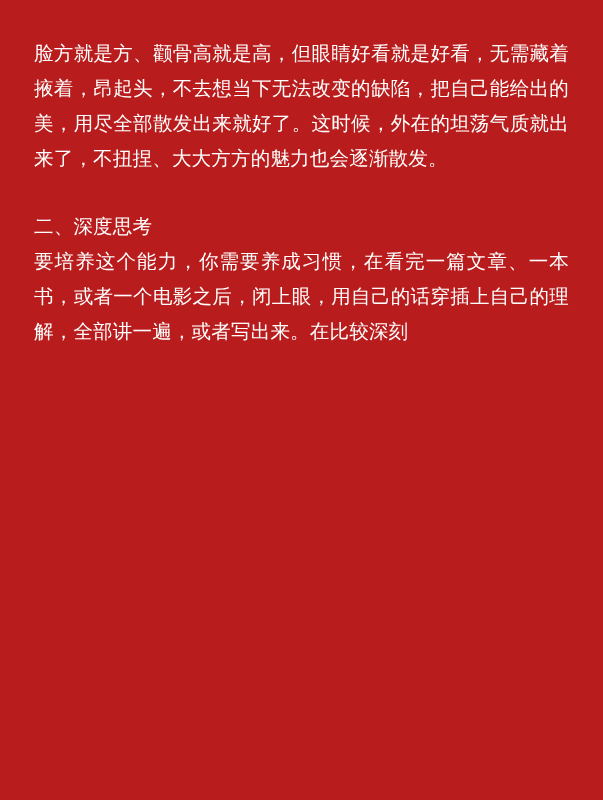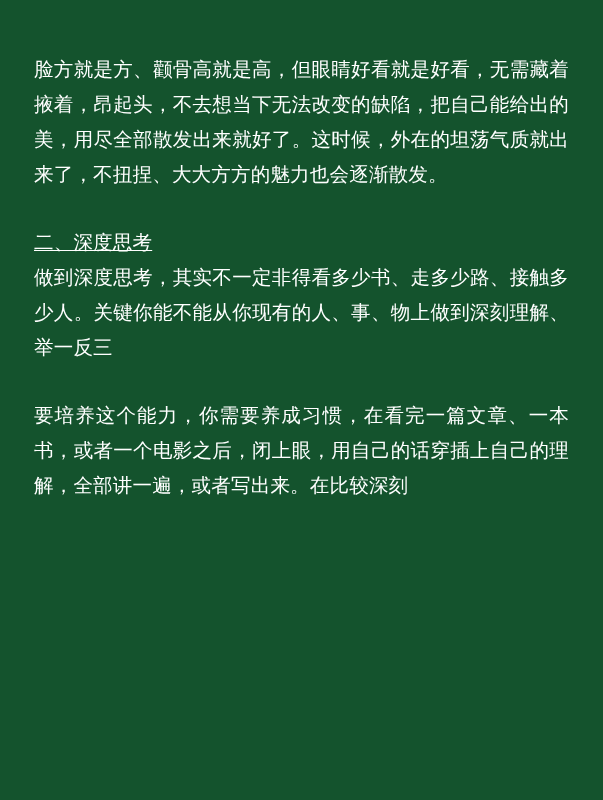--- a/index.html
+++ b/index.html
@@ -9,23 +9,23 @@
   }
   body {
     width: 603px;
     height: 800px;
     overflow: hidden;
     font-family: "Liberation Sans", sans-serif;
   }
   .page {
     width: 603px;
     height: 800px;
-    background: #14532d;
+    background: #b91c1c;
     box-sizing: border-box;
-    padding: 52px 34px 0 34px;
+    padding: 36px 34px 0 34px;
     position: relative;
   }
   .article {
     color: #ffffff;
     font-size: 19.5px;
     line-height: 35px;
     letter-spacing: 0.2px;
     text-align: justify;
     text-justify: inter-ideograph;
   }
@@ -34,26 +34,24 @@
     white-space: pre-wrap;
   }
   .para.tight {
     margin-bottom: 0;
   }
   .heading {
     margin: 0 0 0 0;
     color: #ffffff;
     font-size: 19.5px;
     line-height: 35px;
-    text-decoration: underline;
   }
 </style>
 </head>
 <body>
 
 <div class="page">
   <div class="article">
     <p class="para">脸方就是方、颧骨高就是高，但眼睛好看就是好看，无需藏着掖着，昂起头，不去想当下无法改变的缺陷，把自己能给出的美，用尽全部散发出来就好了。这时候，外在的坦荡气质就出来了，不扭捏、大大方方的魅力也会逐渐散发。</p>
     <p class="heading">二、深度思考</p>
-    <p class="para">做到深度思考，其实不一定非得看多少书、走多少路、接触多少人。关键你能不能从你现有的人、事、物上做到深刻理解、举一反三</p>
     <p class="para tight">要培养这个能力，你需要养成习惯，在看完一篇文章、一本书，或者一个电影之后，闭上眼，用自己的话穿插上自己的理解，全部讲一遍，或者写出来。在比较深刻</p>
   </div>
 </div>
 
 </body></html>

